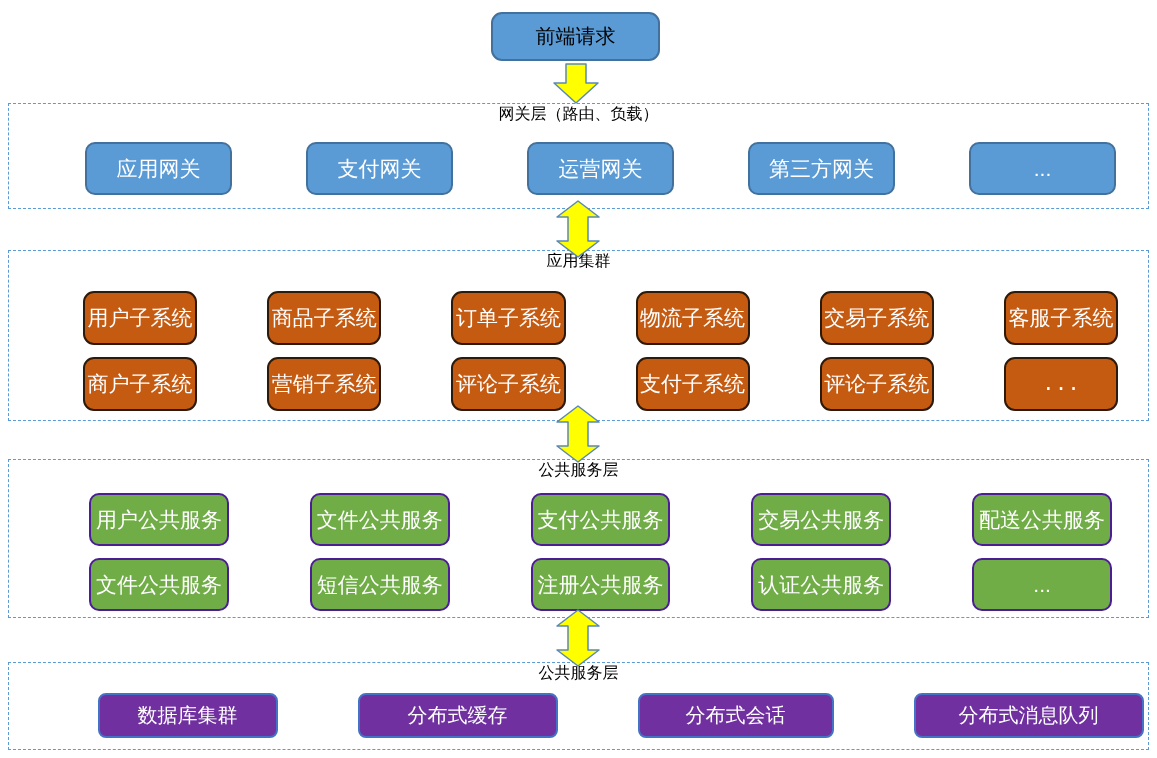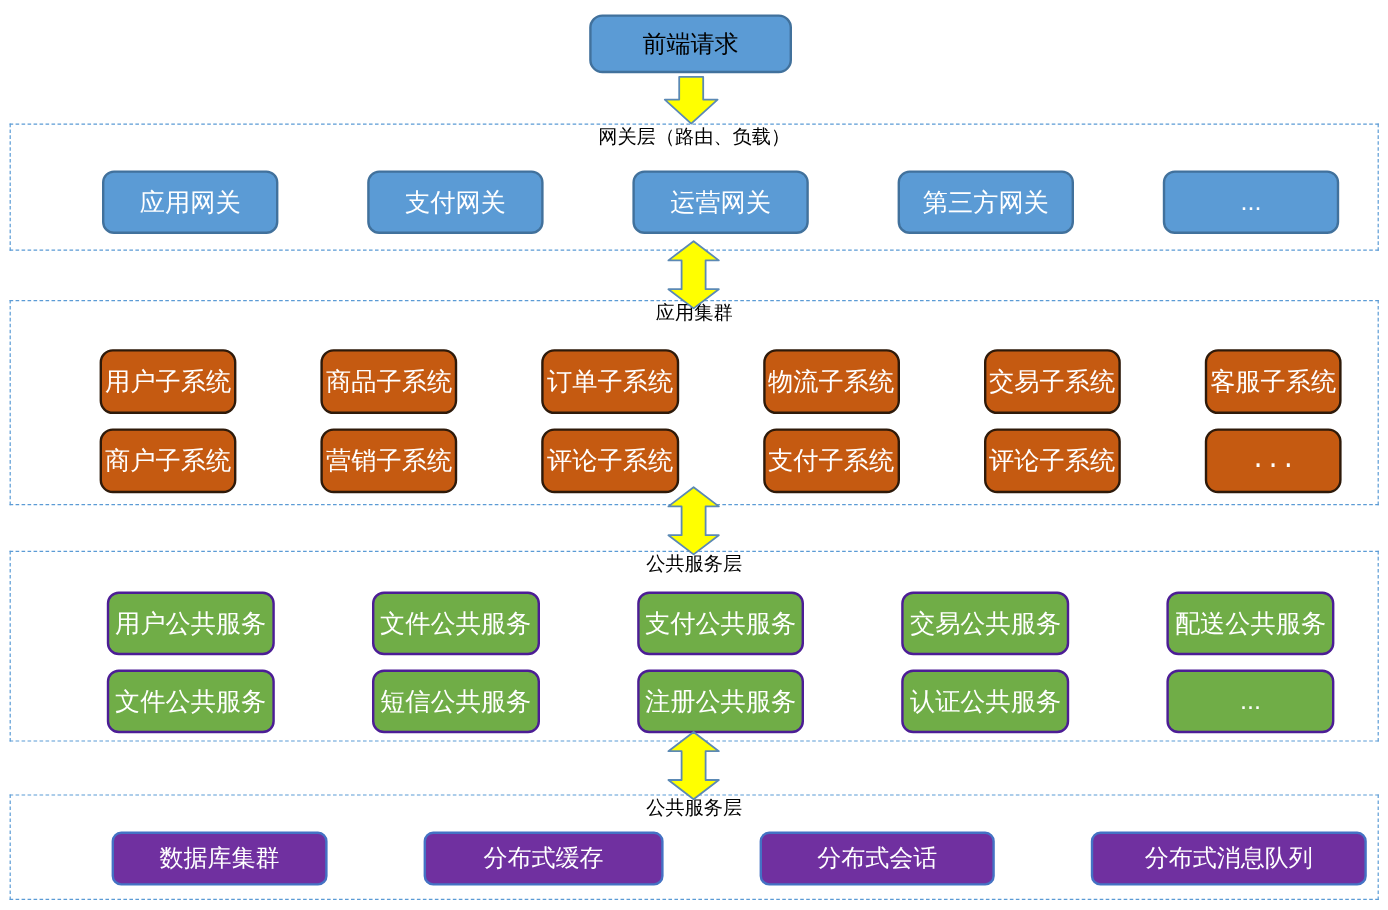--- a/index.html
+++ b/index.html
@@ -37,21 +37,21 @@
   .row-app1{top:40px;padding:0 30px;gap:26px;}
   .row-app2{top:106px;padding:0 30px;gap:26px;font-family:Liberation Mono, monospace;}
   .node-orange{flex:1;height:54px;font-size:21px;background:#C55A11;border:2px solid #2E1A0A;border-radius:11px;}
   
   .layer-svc{top:459px;height:159px;}
   .row-svc1{top:33px;padding:0 36px;gap:37px;}
   .row-svc2{top:98px;padding:0 36px;gap:37px;}
   .node-green{flex:1;height:53px;font-size:21px;background:#70AD47;border:2px solid #4c1d95;border-radius:10px;}
   
   .layer-data{top:662px;height:88px;}
-  .row-data{top:30px;padding-left:40px;gap:36px;}
+  .row-data{top:30px;padding-left:40px;gap:36px;justify-content:center;}
   .node-purple{height:45px;font-size:20px;background:#7030A0;border:2px solid #4472C4;border-radius:8px;}
   .w-a{width:180px;}.w-b{width:200px;}.w-c{width:196px;}.w-d{width:230px;}
   
   .arrow{position:absolute;z-index:5;}
   .arrow polygon{fill:#FFFF00;stroke:#5B89B4;stroke-width:1.5;stroke-linejoin:round;}
 </style>
 </head>
 <body>
 
 <div class="canvas">

